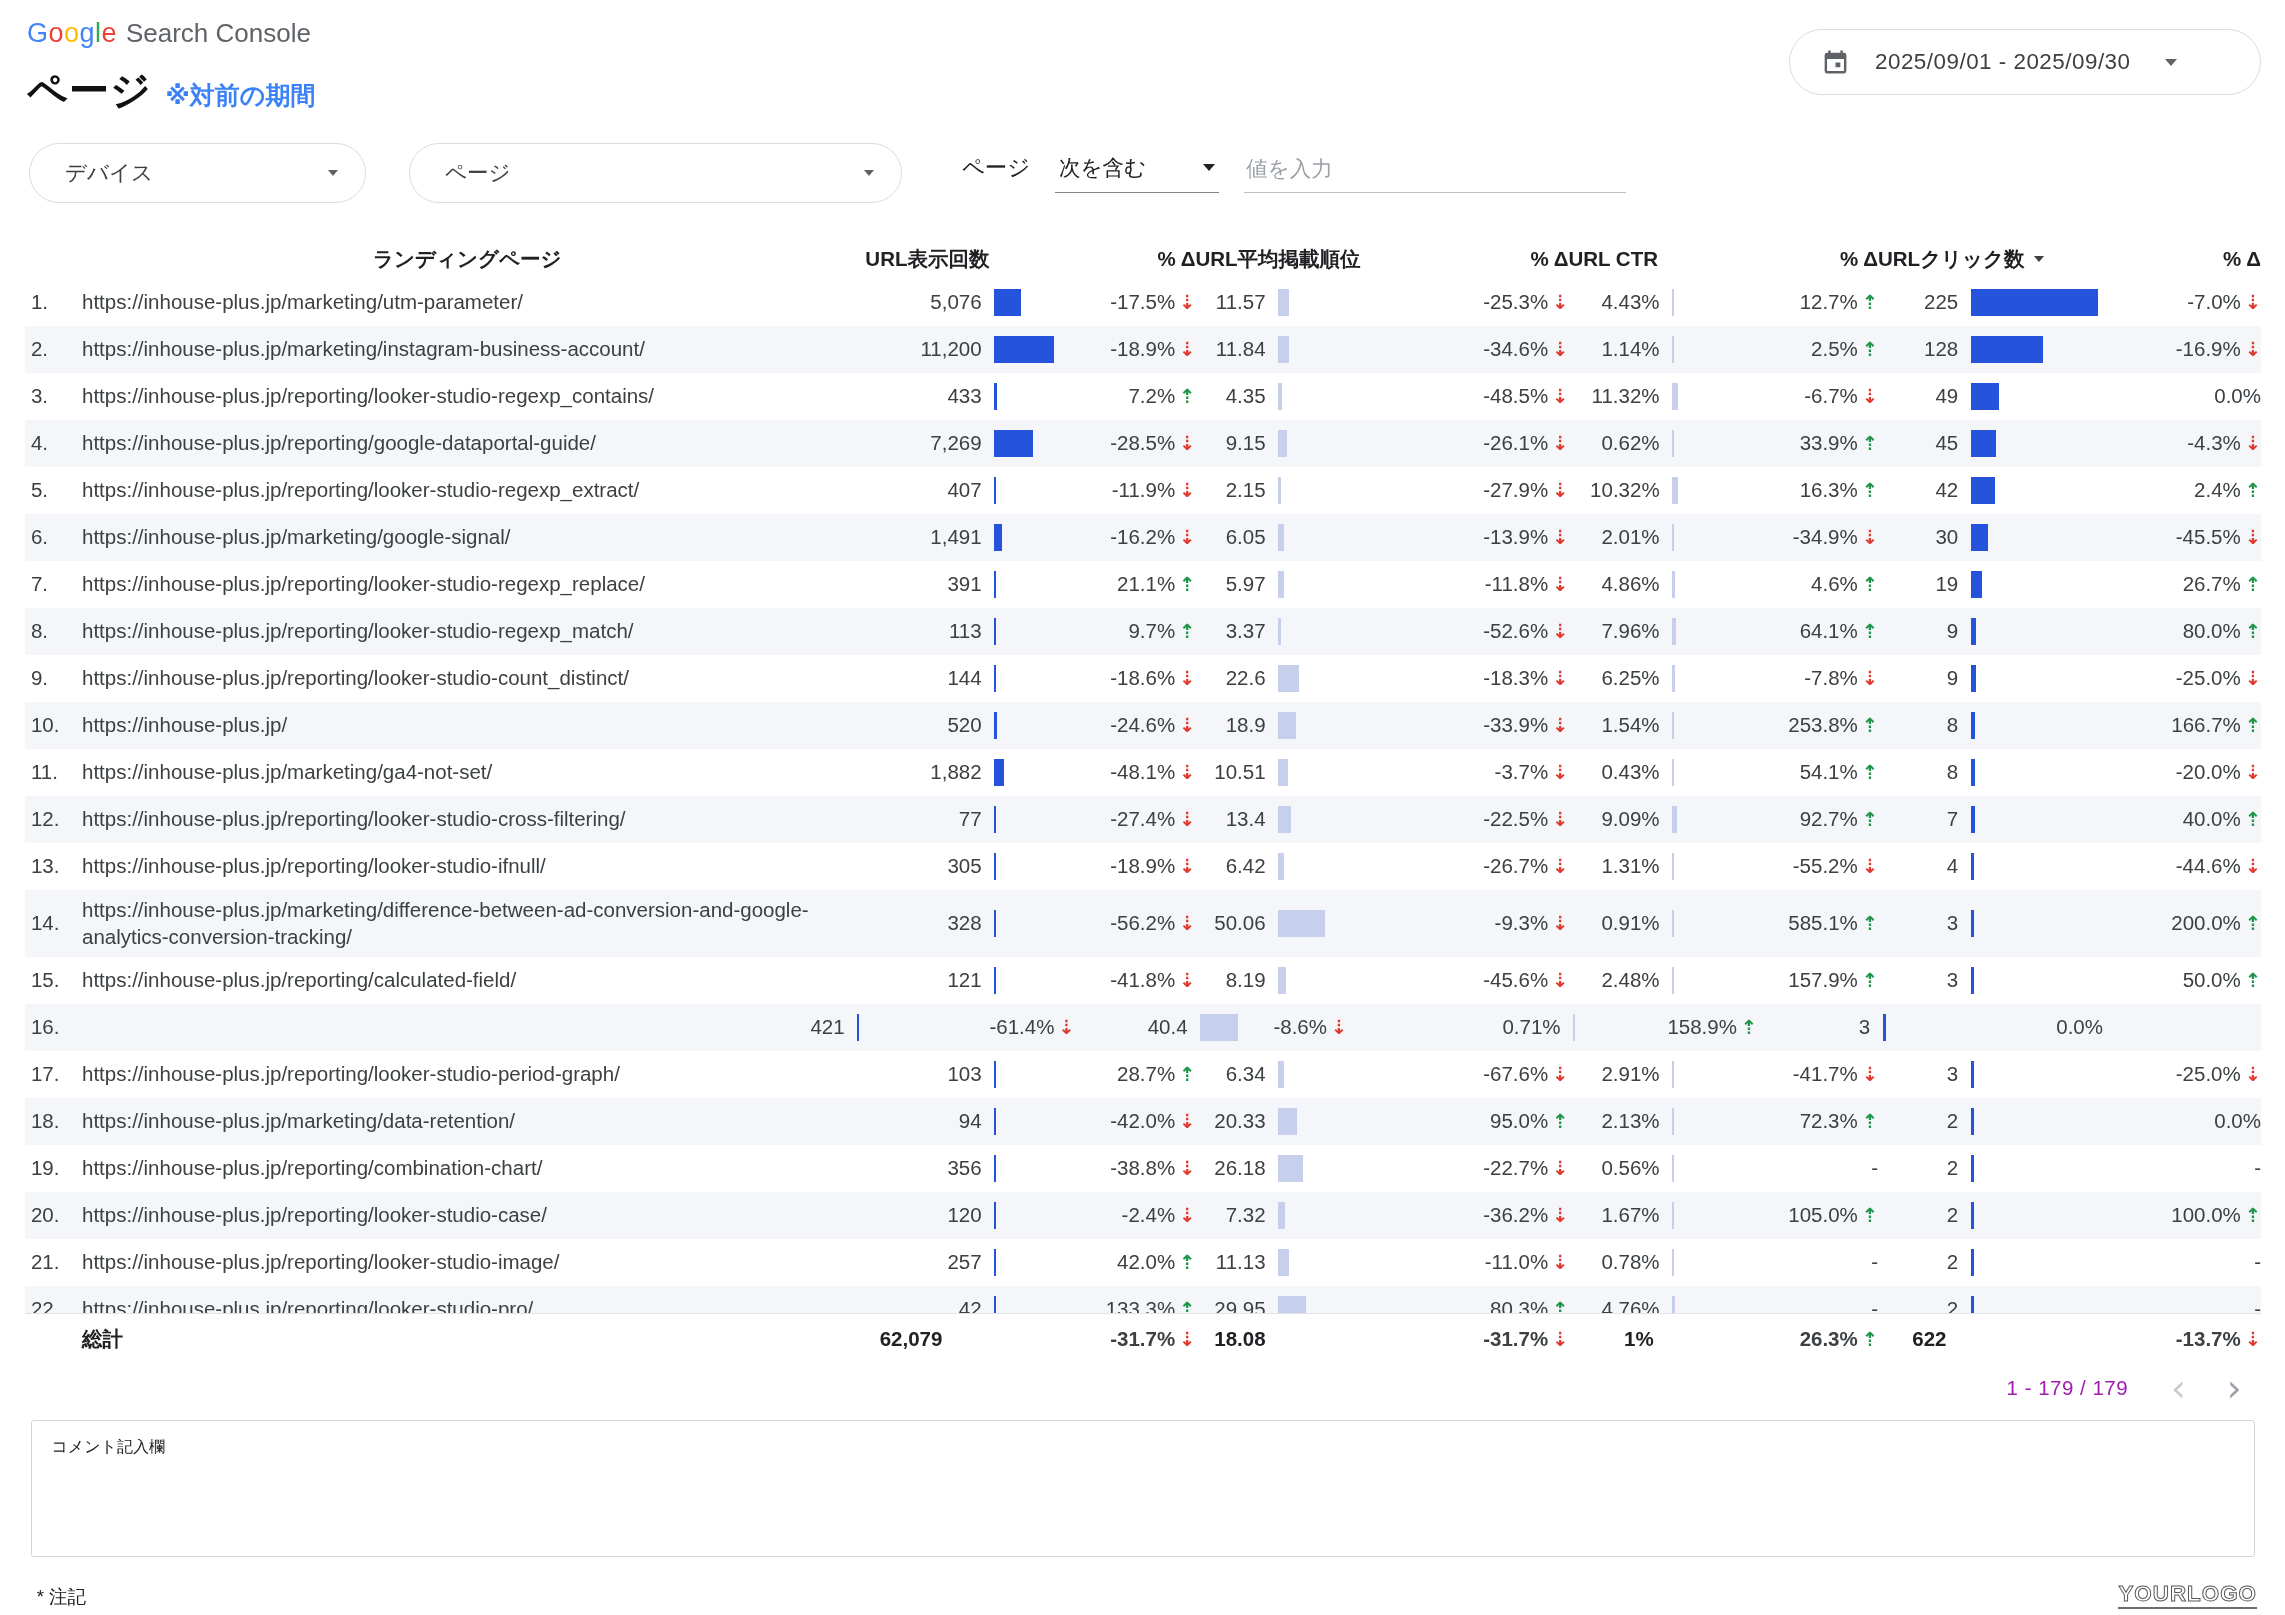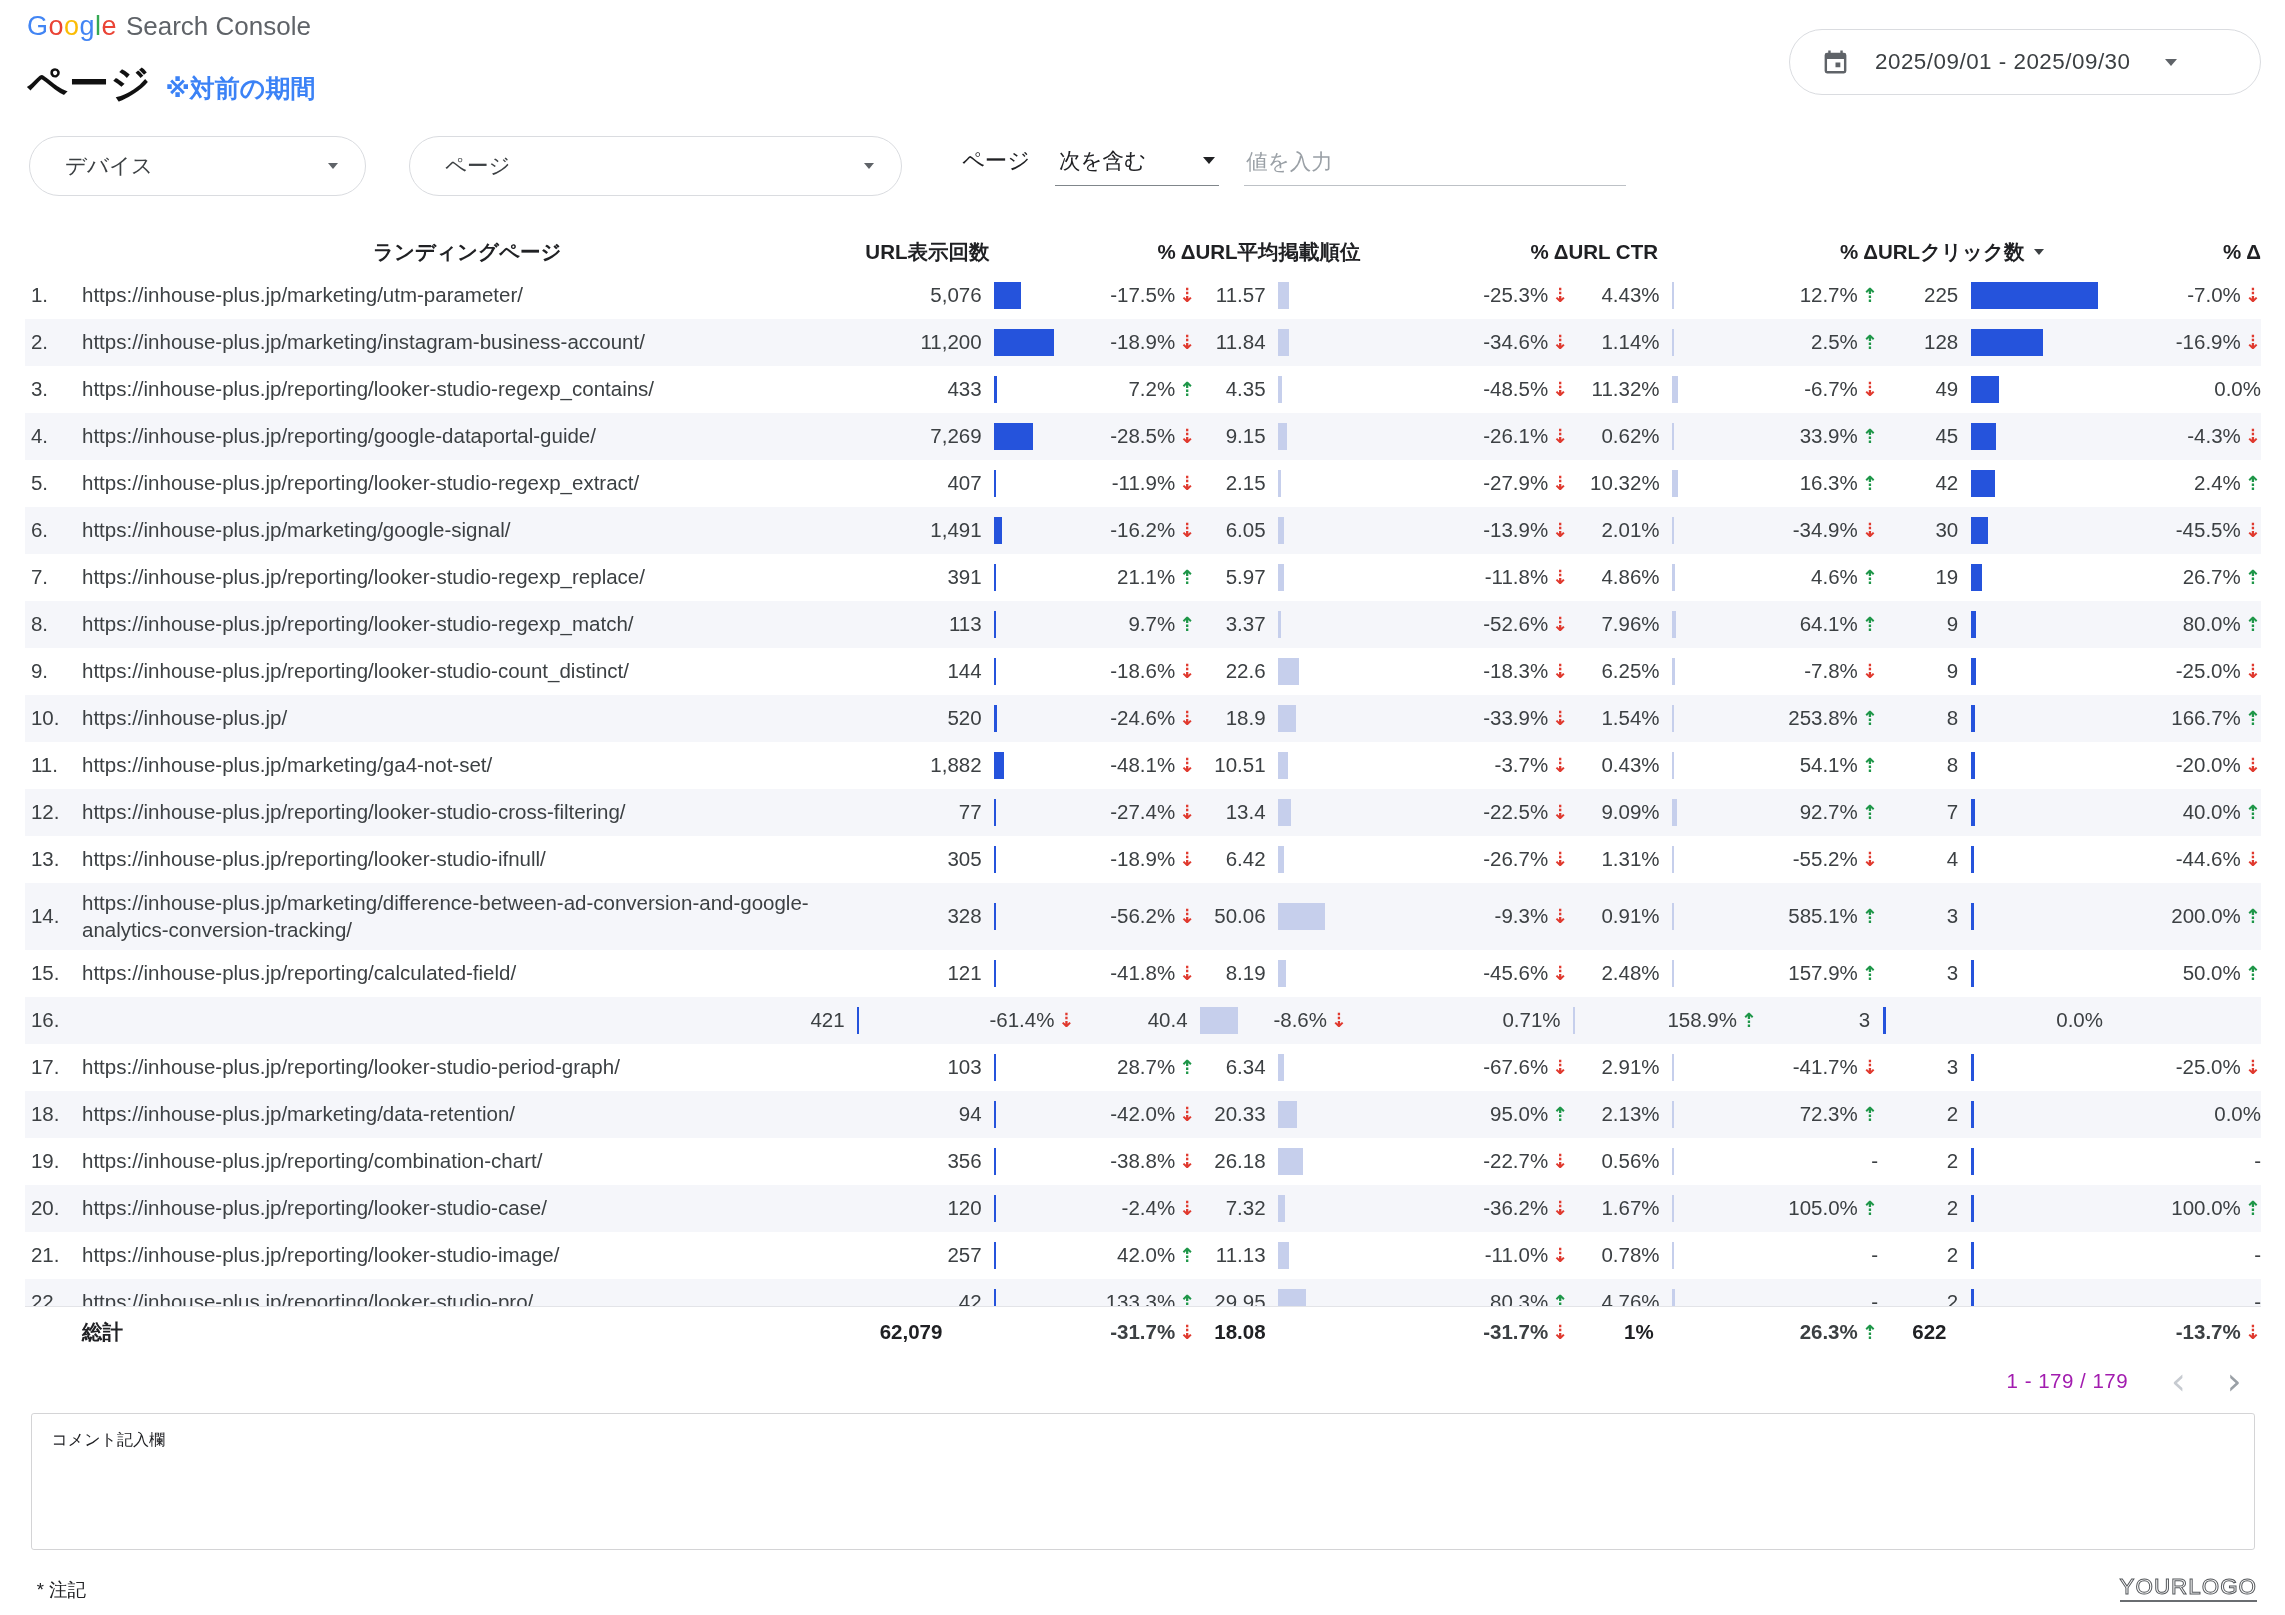--- a/index.html
+++ b/index.html
@@ -1,18 +1,18 @@
 <!DOCTYPE html>
 <html><head>
 <meta charset="utf-8">
 <style>
   * { box-sizing: border-box; margin: 0; padding: 0; }
   html,body { width: 2286px; height: 1615px; overflow: hidden; background: #fff;
     font-family: "Liberation Sans", "DejaVu Sans", sans-serif; color: #3c4043; }
-  .page { position: relative; width: 2286px; height: 1615px; padding: 9px 25px 0 25px; }
+  .page { position: relative; width: 2286px; height: 1615px; padding: 16px 25px 0 25px; }
 
   
   .logo { display: flex; align-items: baseline; padding-left: 2px; margin-top: 2px; }
   .logo-google { font-size: 27px; font-weight: 500; letter-spacing: 0.5px; }
   .logo-suffix { font-size: 26px; color: #5f6368; margin-left: 8.8px; }
   .title-row { display: flex; align-items: baseline; margin: 13.7px 0 0 2px; }
   .page-title { font-size: 40px; font-weight: 700; color: #111; letter-spacing: 1px; }
   .title-note { font-size: 25px; font-weight: 700; color: #3b82f6; margin-left: 13.7px; }
 
   .date-pill { position: absolute; top: 29px; right: 25px; height: 66px; min-width: 472px;
@@ -90,21 +90,21 @@
   .chev { font-size: 37px; line-height: 1; padding: 0 5.9px; cursor: pointer; font-family: "DejaVu Sans", sans-serif; }
   .chev.prev { color: #c7cbd1; margin-left: 37px; }
   .chev.next { color: #9aa0a6; margin-left: 29px; }
 
   
   .comment-box { margin: 13.7px 5.9px 0 5.9px; height: 137px; border: 1px solid #d4d4d6; border-radius: 2.9px;
     padding: 15.6px 19.5px; background: #fff; }
   .comment-label { font-size: 16px; color: #202124; }
   .footer-row { display: flex; justify-content: space-between; align-items: flex-end; margin: 25px 2px 0 11.7px; }
   .footnote { font-size: 18.5px; color: #202124; }
-  .watermark { font-size: 22.4px; font-weight: 400; letter-spacing: 1px; color: #fff;
+  .watermark { font-size: 22.4px; font-weight: 700; letter-spacing: 1px; color: #fff;
     -webkit-text-stroke: 1px #55585c; text-stroke: 1px #55585c; border-bottom: 2px solid #6a6d71;
     line-height: 1.1; margin-right: 2px; }
 </style>
 </head>
 <body>
 
 <div class="page">
 
   <div class="logo">
     <span class="logo-google" id="logo-google"><span style="color: rgb(66, 133, 244);">G</span><span style="color: rgb(234, 67, 53);">o</span><span style="color: rgb(251, 188, 5);">o</span><span style="color: rgb(66, 133, 244);">g</span><span style="color: rgb(52, 168, 83);">l</span><span style="color: rgb(234, 67, 53);">e</span></span>

